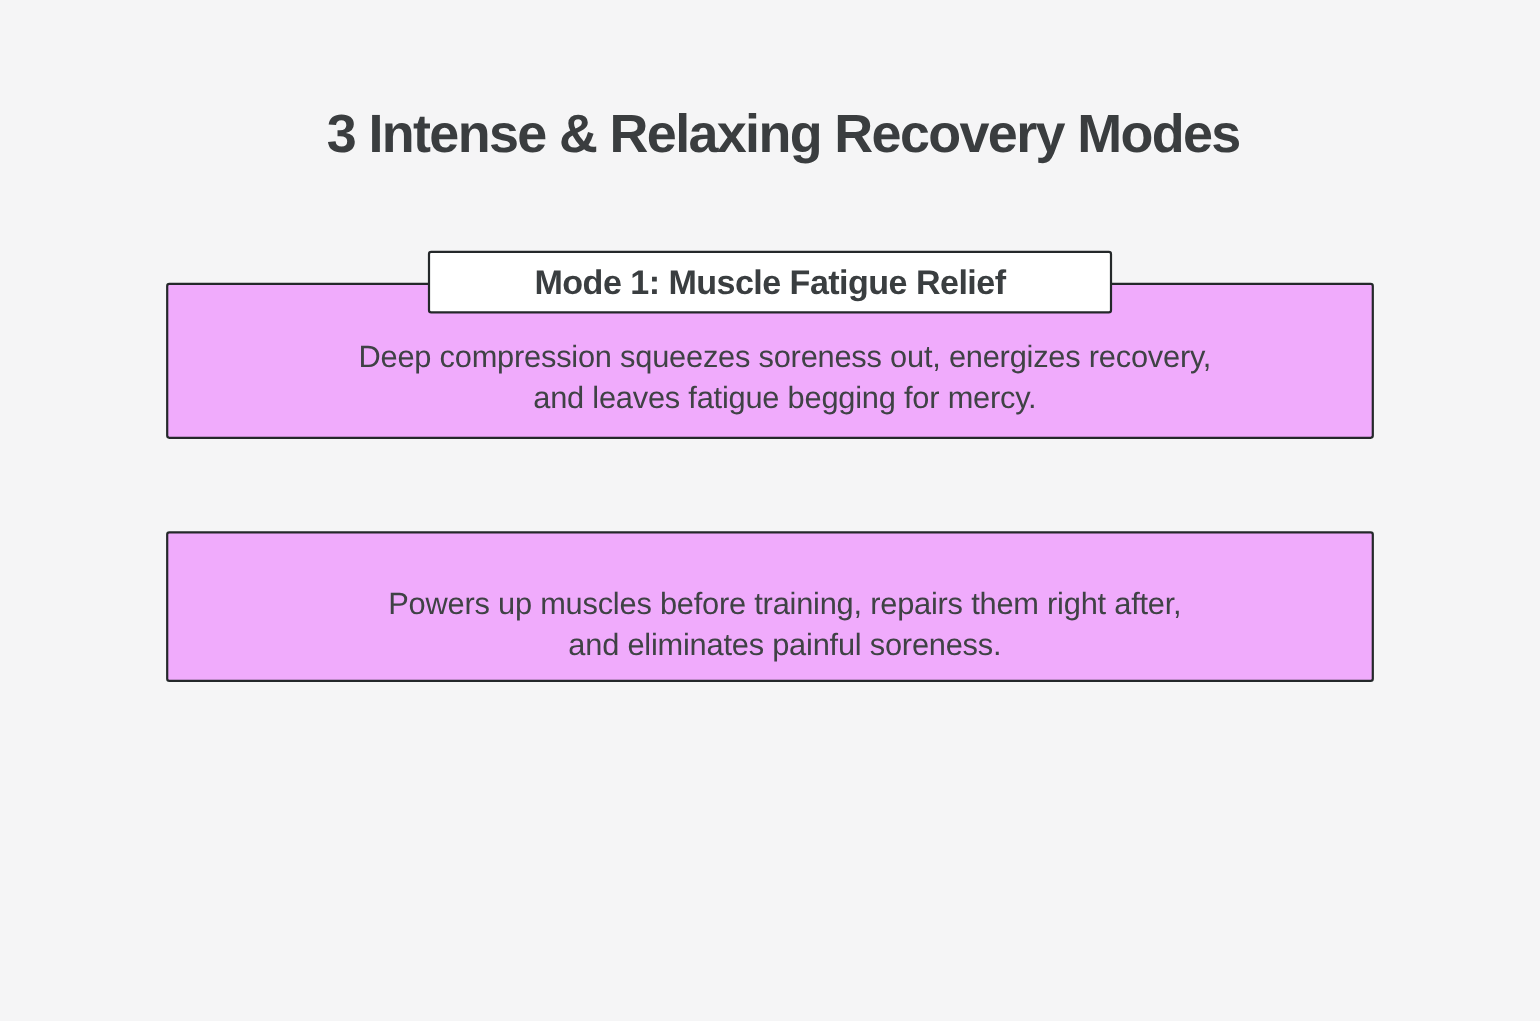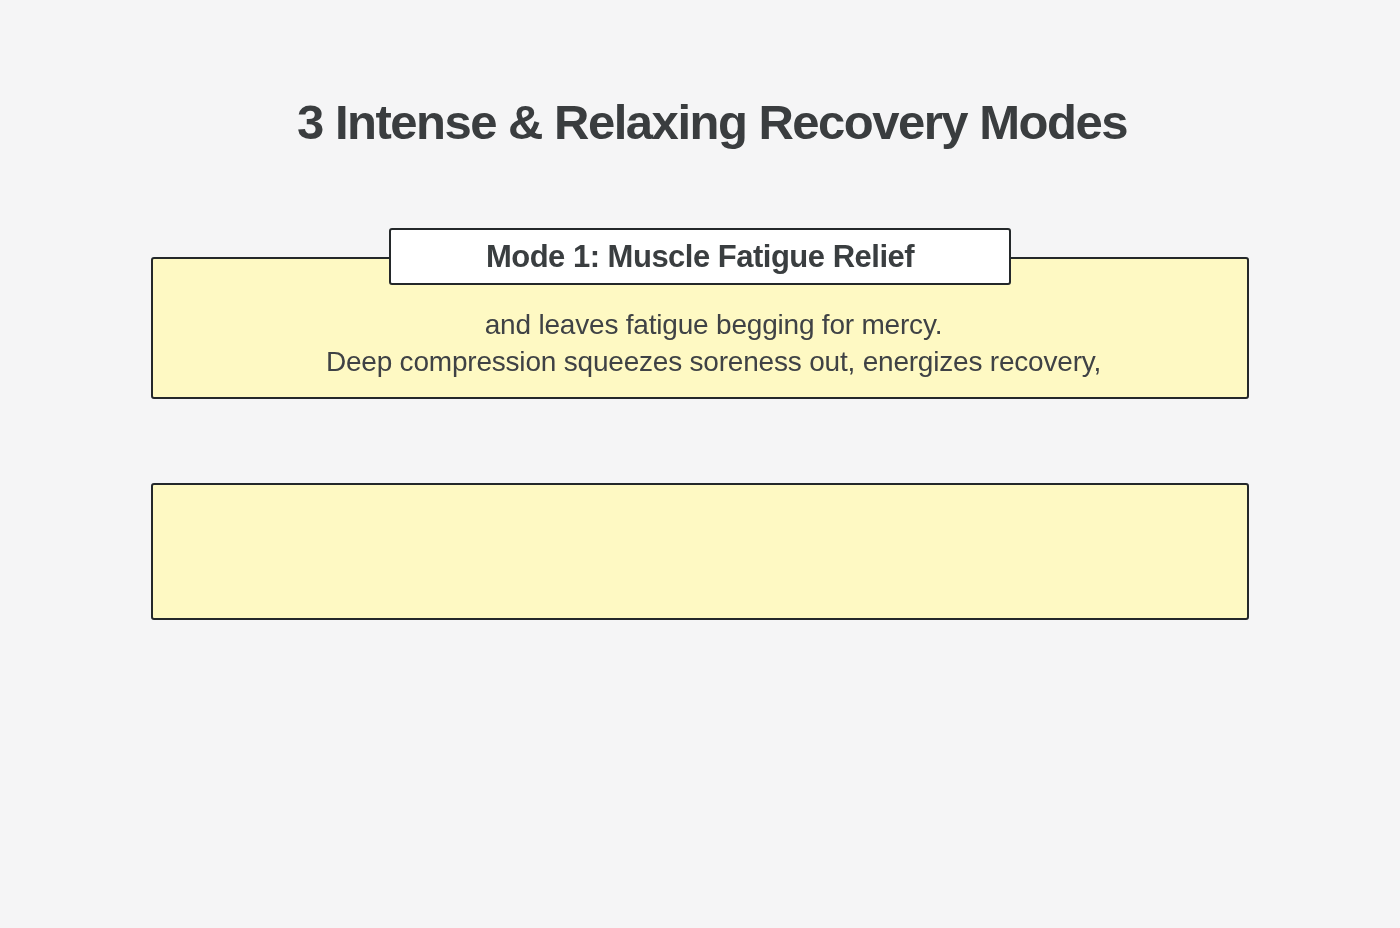--- a/index.html
+++ b/index.html
@@ -29,21 +29,21 @@
     font-weight: 700;
     letter-spacing: -1.5px;
     color: #3a3d3f;
     margin: 12px;
   }
   .mode-card {
     position: absolute;
     left: 151px;
     width: 1098px;
     box-sizing: border-box;
-    background: #fef9c3;
+    background: #f0abfc;
     border: 2px solid #24282a;
     border-radius: 3px;
     display: flex;
     flex-direction: column;
     align-items: center;
     justify-content: center;
     padding-top: 30px;
     padding-left: 27px;
   }
   .mode-card.card-1 { top: 257px; height: 142px; }
@@ -80,22 +80,26 @@
 </head>
 <body>
 
 <div class="page">
 
   <h1 class="page-title">3 Intense &amp; Relaxing Recovery Modes</h1>
 
   <div class="mode-card card-1">
     <div class="mode-header">Mode 1: Muscle Fatigue Relief</div>
     <div class="mode-body">
+      <div>Deep compression squeezes soreness out, energizes recovery,</div>
       <div>and leaves fatigue begging for mercy.</div>
-      <div>Deep compression squeezes soreness out, energizes recovery,</div>
     </div>
   </div>
 
   <div class="mode-card card-2">
+    <div class="mode-body">
+      <div>Powers up muscles before training, repairs them right after,</div>
+      <div>and eliminates painful soreness.</div>
+    </div>
   </div>
 
 
 </div>
 
 </body></html>

